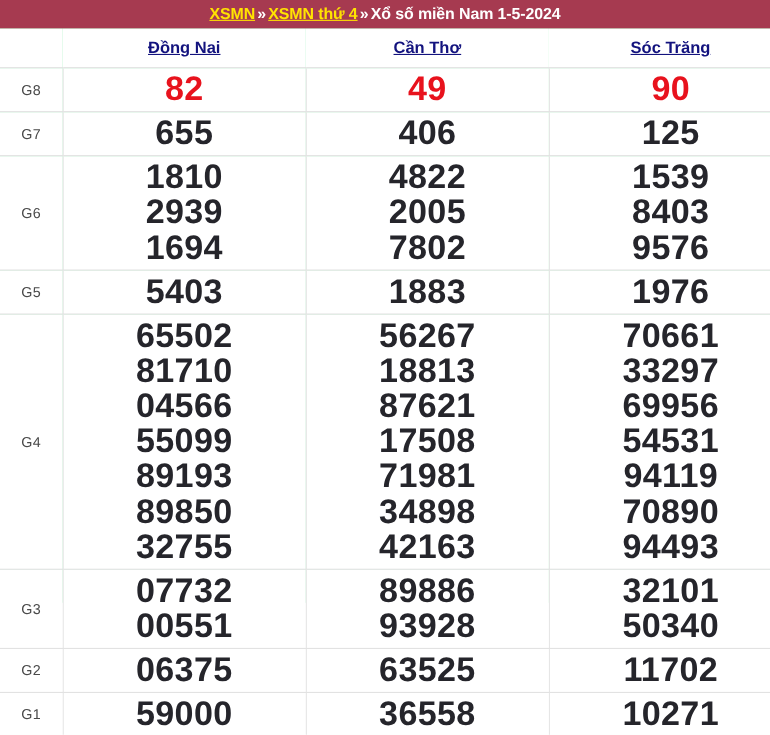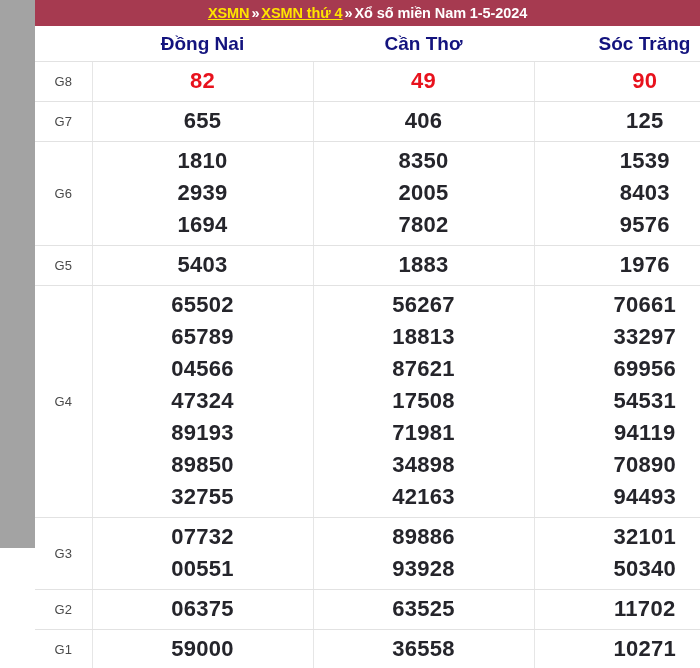--- a/index.html
+++ b/index.html
@@ -9,22 +9,21 @@
     height: 668px;
     background: #ffffff;
     font-family: "Liberation Sans", sans-serif;
     overflow: hidden;
   }
 
   #app {
     width: 700px;
     height: 548px;
     position: relative;
-    background: #a3a3a3;
-    padding-left: 35px;
+    background: #86efac;
   }
 
   
   .titlebar {
     height: 26px;
     background: #a63a50;
     display: flex;
     align-items: center;
     justify-content: center;
     white-space: nowrap;
@@ -81,42 +80,43 @@
   
   tr.province-row th {
     border-top: none;
     border-left: none;
     border-right: none;
     border-bottom: 1px solid #e2e2e2;
     height: 35px;
     padding: 0;
   }
   .prov-link {
-    font-size: 19px;
+    font-size: 15px;
     font-weight: bold;
     color: #13137e;
+    text-decoration: underline;
     cursor: pointer;
     line-height: 35px;
   }
 
   
   td.plabel {
     font-size: 13px;
     color: #4a4a4a;
     font-weight: normal;
     letter-spacing: 0.2px;
   }
 
   
   td.nums {
     padding: 3px 0 4px 0;
   }
   .num {
     display: block;
-    font-size: 22px;
+    font-size: 31px;
     font-weight: bold;
     color: #25252b;
     line-height: 32px;
     letter-spacing: 0.3px;
   }
 
   
   tr.hl td.nums .num {
     color: #e8121d;
   }
@@ -189,21 +189,21 @@
           </td>
         </tr>
         <tr class="r-g6">
           <td class="plabel">G6</td>
           <td class="nums">
             <span class="num">1810</span>
             <span class="num">2939</span>
             <span class="num">1694</span>
           </td>
           <td class="nums">
-            <span class="num">8350</span>
+            <span class="num">4822</span>
             <span class="num">2005</span>
             <span class="num">7802</span>
           </td>
           <td class="nums">
             <span class="num">1539</span>
             <span class="num">8403</span>
             <span class="num">9576</span>
           </td>
         </tr>
         <tr class="r-g5">
@@ -215,23 +215,23 @@
             <span class="num">1883</span>
           </td>
           <td class="nums">
             <span class="num">1976</span>
           </td>
         </tr>
         <tr class="r-g4">
           <td class="plabel">G4</td>
           <td class="nums">
             <span class="num">65502</span>
-            <span class="num">65789</span>
+            <span class="num">81710</span>
             <span class="num">04566</span>
-            <span class="num">47324</span>
+            <span class="num">55099</span>
             <span class="num">89193</span>
             <span class="num">89850</span>
             <span class="num">32755</span>
           </td>
           <td class="nums">
             <span class="num">56267</span>
             <span class="num">18813</span>
             <span class="num">87621</span>
             <span class="num">17508</span>
             <span class="num">71981</span>

